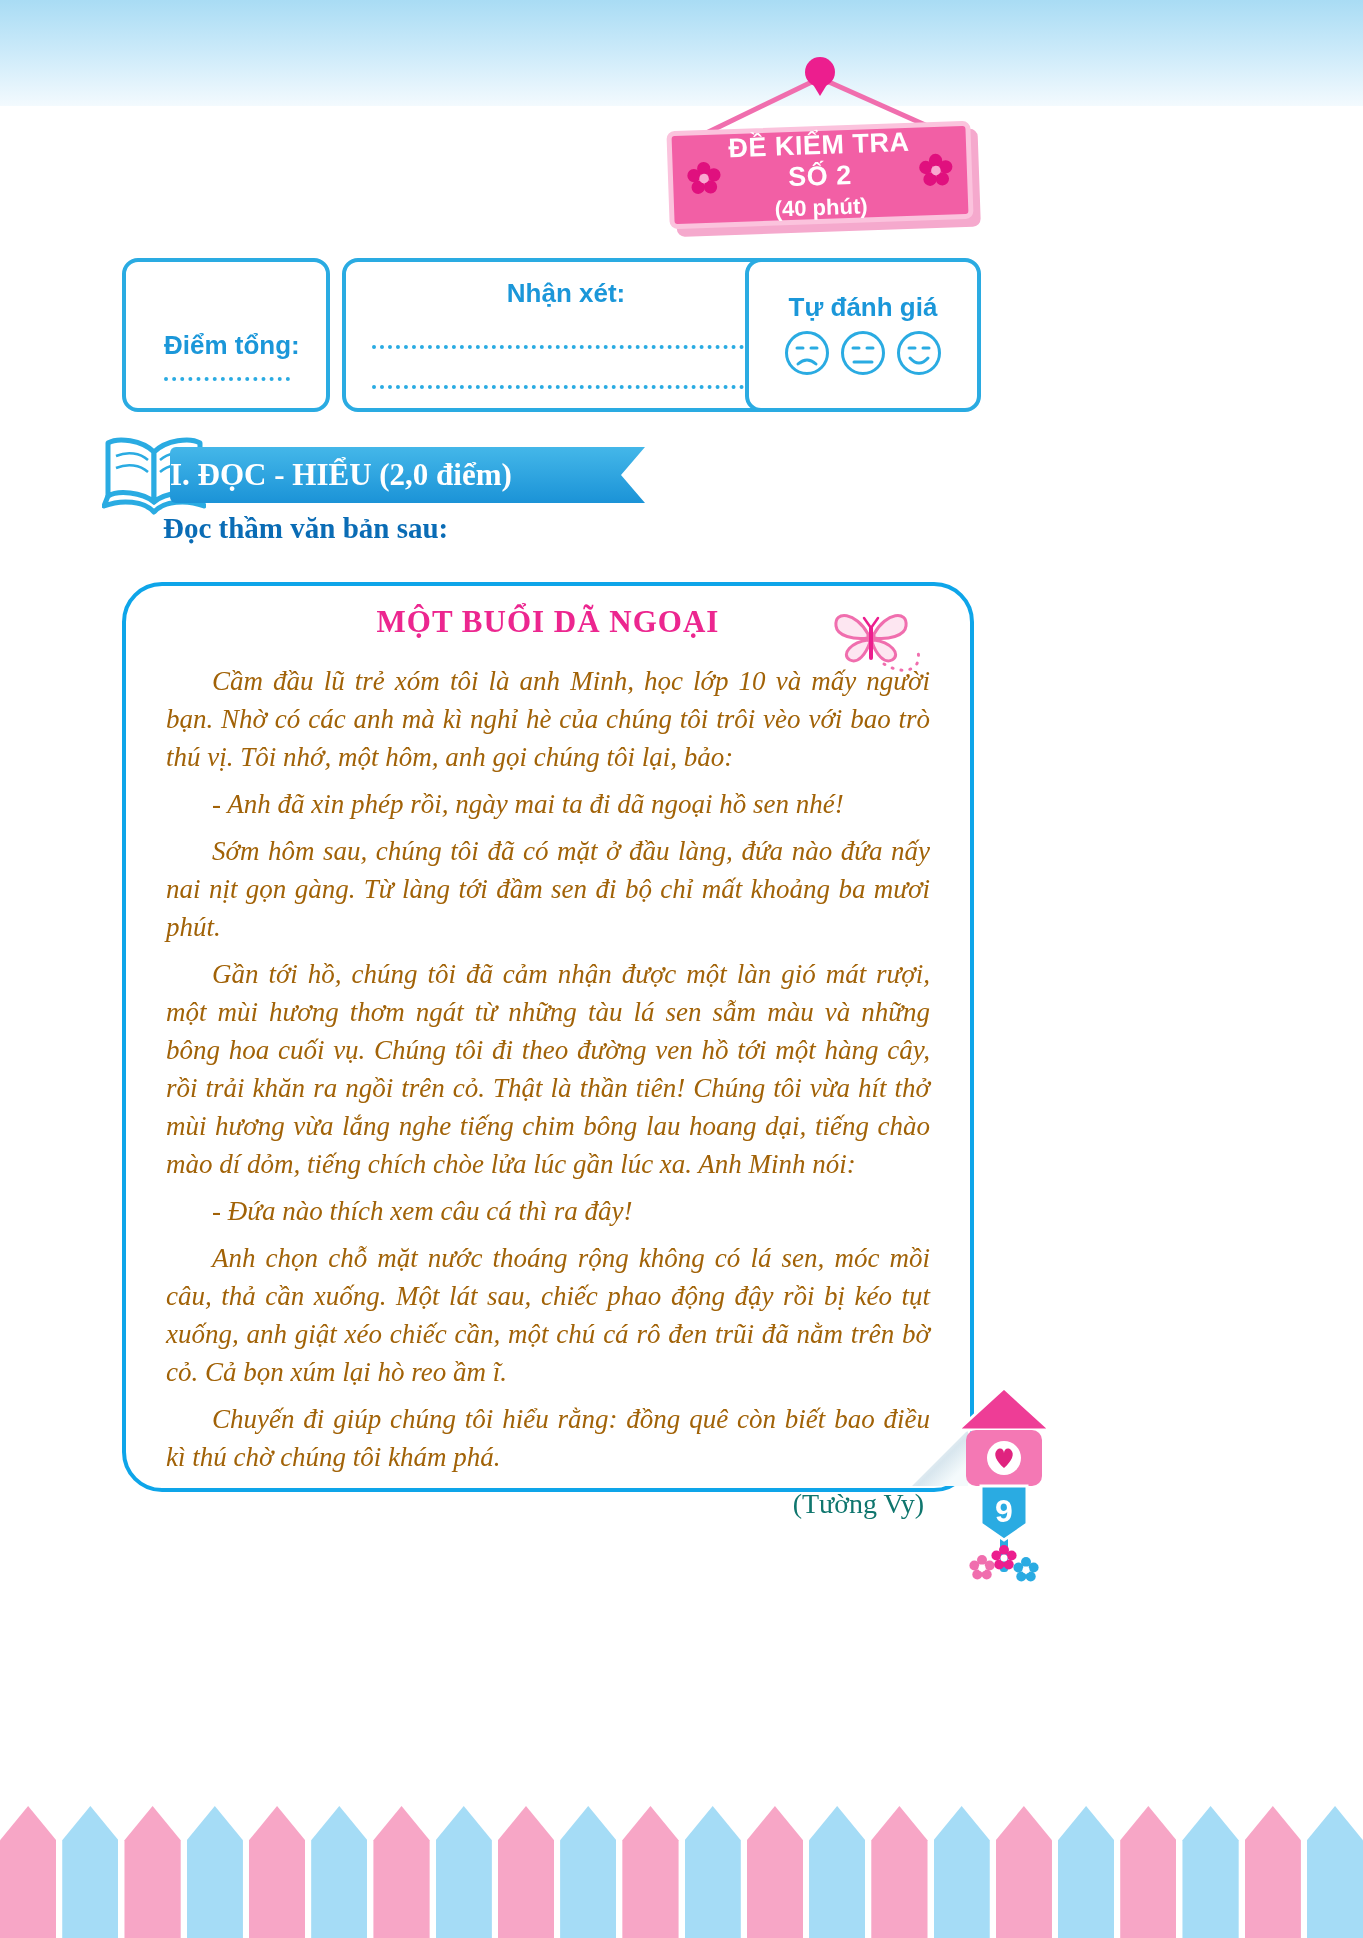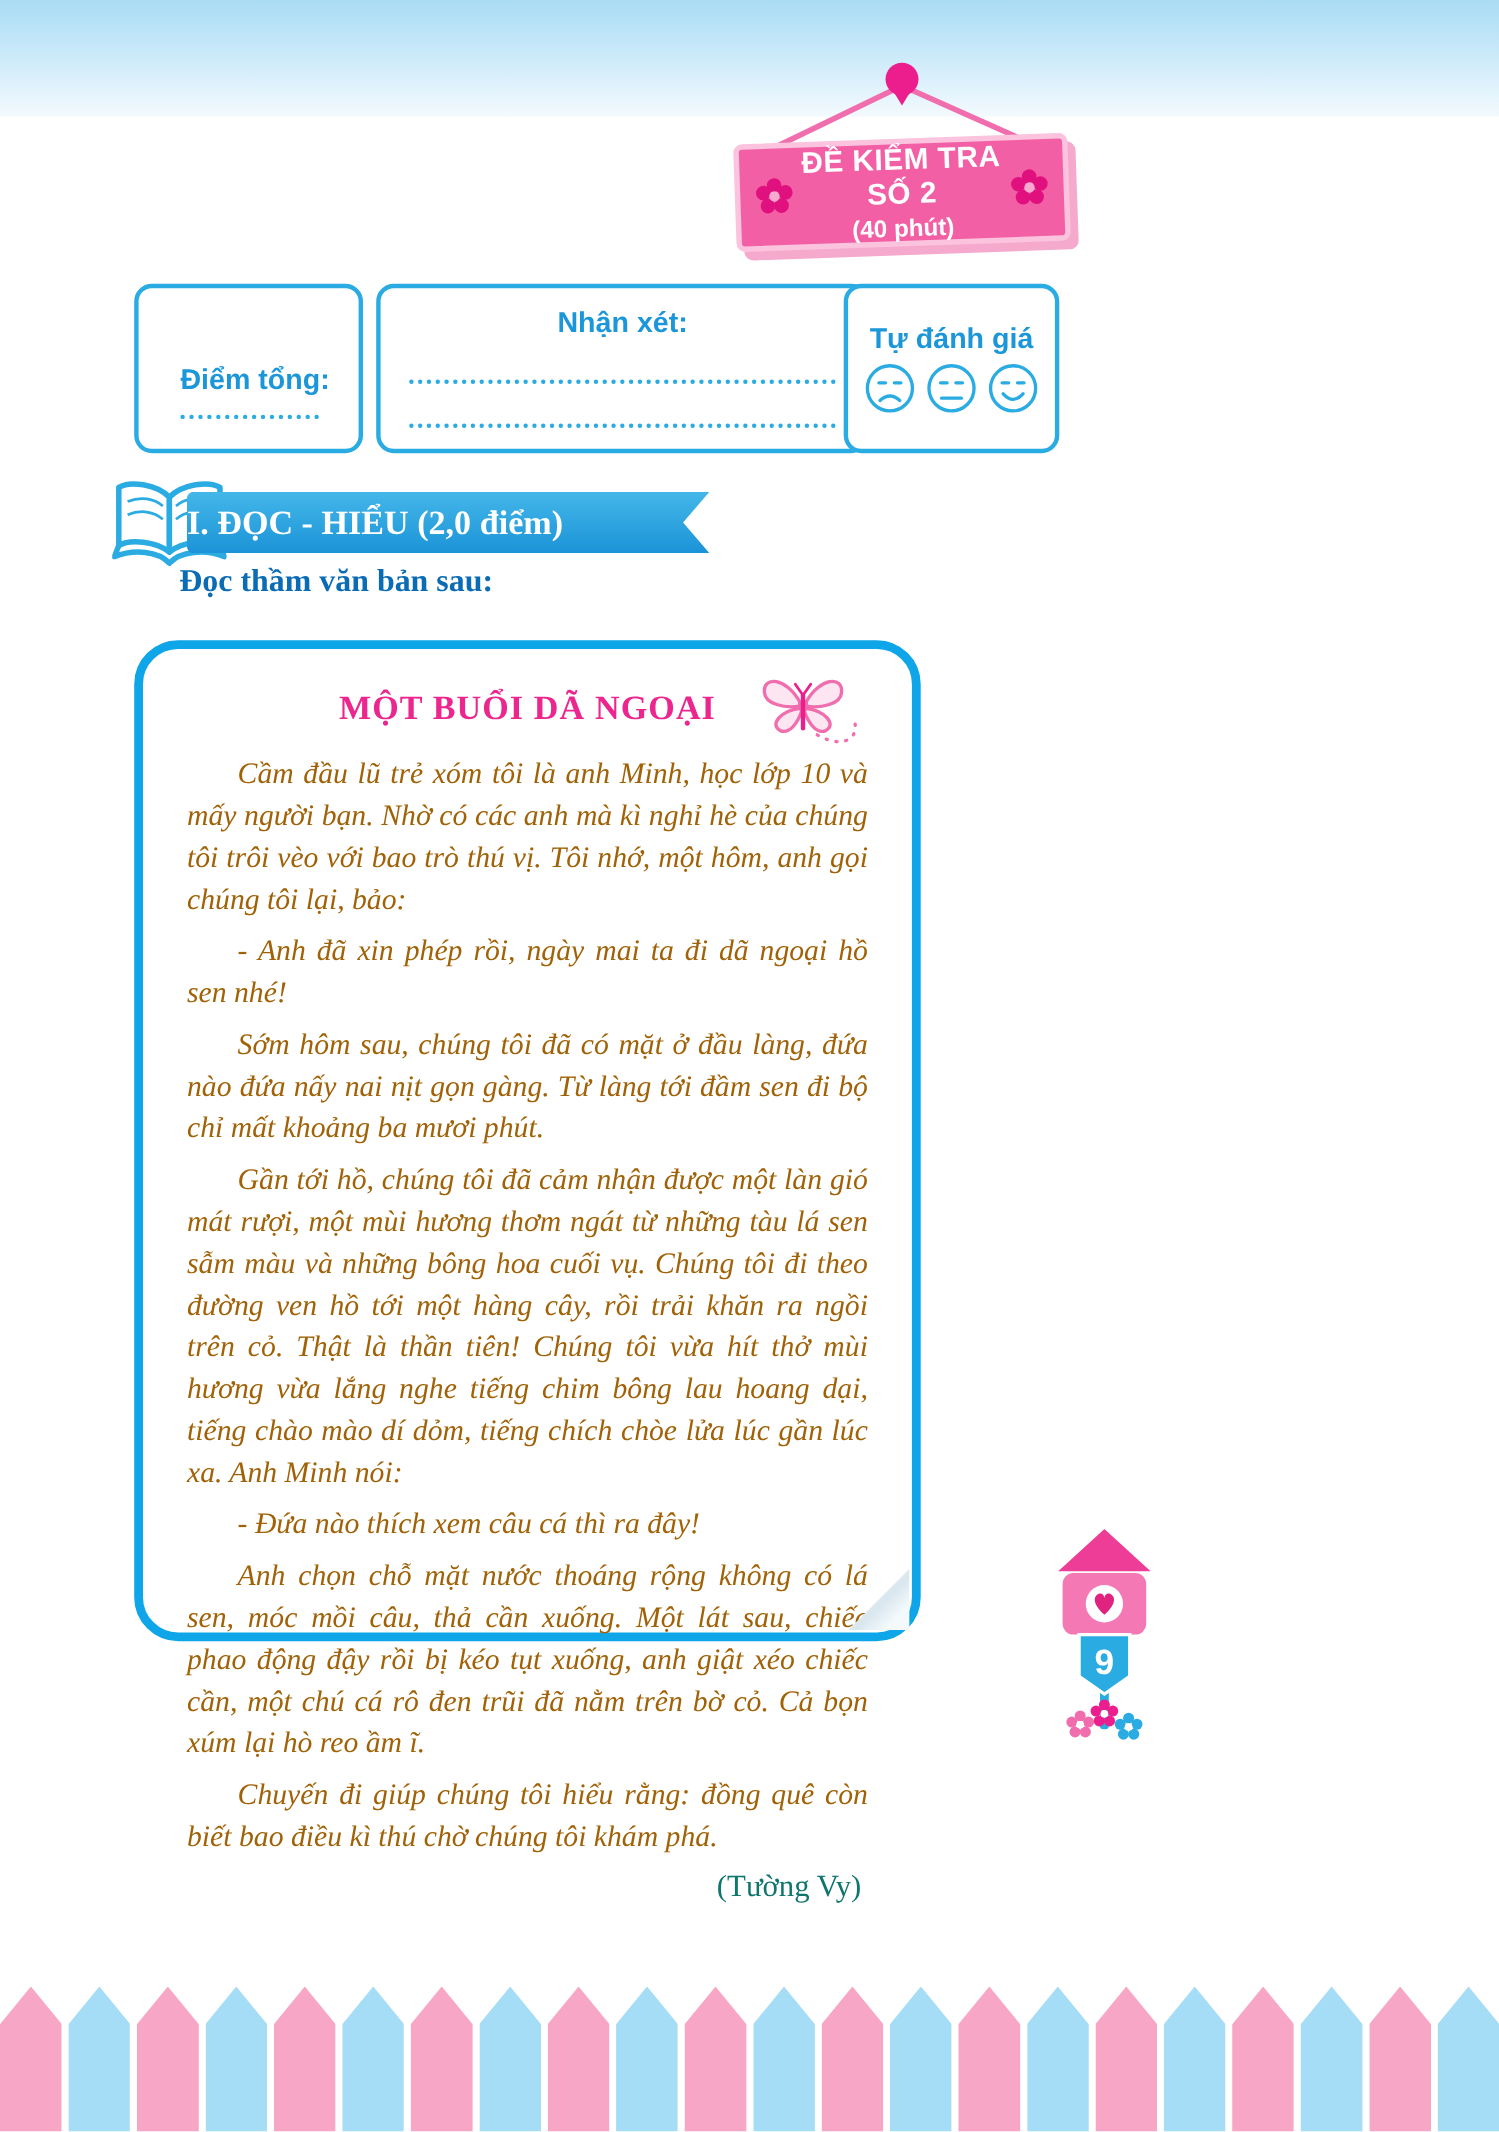--- a/index.html
+++ b/index.html
@@ -20,44 +20,44 @@
                   padding:0 12px; box-sizing:border-box; }
   .banner-text { flex:1; text-align:center; color:#fff; }
   .banner-title { font-size:27px; font-weight:bold; letter-spacing:.5px; }
   .banner-duration { font-size:22px; font-weight:bold; margin-top:3px; }
 
   
   .score-box { position:absolute; top:258px; height:154px; background:#fff;
                border:4px solid #2aabe2; border-radius:16px; box-sizing:border-box; }
   .box-total    { left:122px; width:208px; }
   .box-comments { left:342px; width:448px; }
-  .box-self     { left:767px; width:196px;border-radius:16px; }
+  .box-self     { left:745px; width:236px;border-radius:16px; }
   .box-label { color:#1b97d9; font-weight:bold; font-size:26px; }
   .total-label { margin:68px 0 0 38px; }
   .total-line  { margin:16px 0 0 38px; width:126px; border-bottom:4px dotted #2aabe2; }
   .comments-label { text-align:center; margin-top:16px; }
   .comments-line  { margin:36px 26px 0 26px; border-bottom:4px dotted #2aabe2; }
   .self-label { text-align:center; margin-top:30px; }
   .faces-row { display:flex; justify-content:center; gap:6px; margin-top:5px; }
 
   
   .book-icon { position:absolute; left:102px; top:434px; }
   .ribbon { position:absolute; left:170px; top:447px; width:475px; height:56px;
             background:linear-gradient(180deg,#44b7e9 0%,#1b93d7 100%);
             clip-path:polygon(0 0,100% 0,451px 50%,100% 100%,0 100%);
             border-radius:6px 0 0 6px; }
   .ribbon-text { color:#fff; font-family:"Liberation Serif", serif; font-weight:bold;
                  font-size:31px; line-height:56px; white-space:nowrap; }
   .instruction { position:absolute; left:163px; top:512px; color:#0a6cb5;
                  font-family:"Liberation Serif", serif; font-weight:bold; font-size:29px; }
 
   
-  .reading-panel { position:absolute; left:122px; top:582px; width:715px; height:910px;
-                   background:#fff; border:8px solid #0ea5e9; border-radius:40px;
-                   box-sizing:border-box; padding:26px 40px 18px 40px; }
+  .reading-panel { position:absolute; left:122px; top:582px; width:852px; height:910px;
+                   background:#fff; border:4px solid #0ea5e9; border-radius:40px;
+                   box-sizing:border-box; padding:8px 40px 18px 40px; }
   .passage-title { text-align:center; color:#ec268f; font-family:"Liberation Serif", serif;
                    font-weight:bold; font-size:31px; letter-spacing:1px; margin-top:10px; }
   .butterfly { position:absolute; top:16px; right:34px; }
   .passage p { margin:9px 0 0 0; color:#a16207; font-family:"Liberation Serif", serif;
                font-style:italic; font-size:27px; line-height:38px; text-align:justify;
                text-indent:46px; }
   .passage p.first { margin-top:22px; }
   .passage-author { text-align:right; color:#0f766e; font-family:"Liberation Serif", serif;
                     font-size:28px; margin-top:12px; padding-right:6px; }
   .page-curl { position:absolute; right:2px; bottom:2px; width:56px; height:56px;

